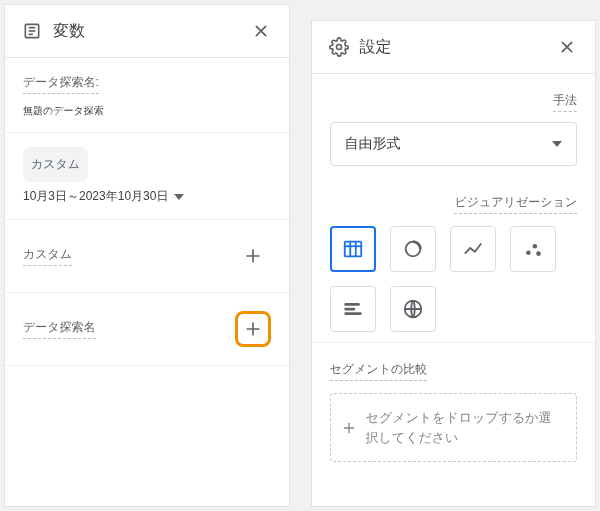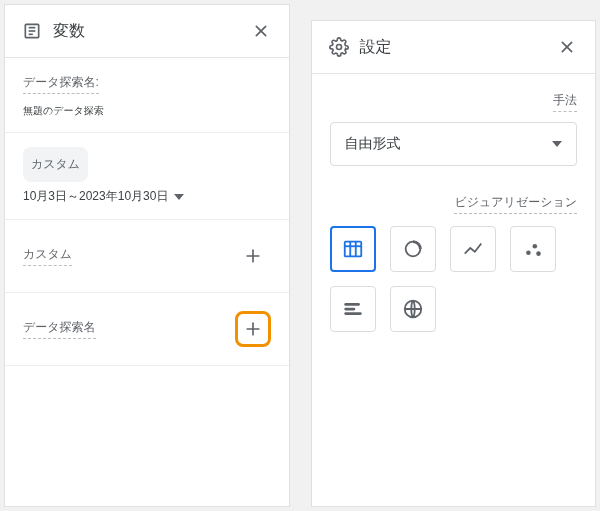--- a/index.html
+++ b/index.html
@@ -280,14 +280,26 @@
         </div>
         <div class="viz-btn">
           <svg width="22" height="22" viewBox="0 0 24 24" fill="none" stroke="currentColor" stroke-width="2">
             <circle cx="12" cy="12" r="9"></circle>
             <path d="M3 12h18M12 3c2.5 3 2.5 15 0 18M12 3c-2.5 3-2.5 15 0 18"></path>
           </svg>
         </div>
       </div>
     </div>
 
+    <div class="segment-compare">
+      <div class="small-label">セグメントの比較</div>
+      <div class="drop-zone">
+        <span class="plus-mini">
+          <svg width="16" height="16" viewBox="0 0 24 24" stroke="currentColor" stroke-width="2" stroke-linecap="round">
+            <line x1="12" y1="5" x2="12" y2="19"></line>
+              <line x1="5" y1="12" x2="19" y2="12"></line>
+          </svg>
+        </span>
+        <span>セグメントをドロップするか選択してください</span>
+      </div>
+    </div>
   </div>
 </div>
 
 </body></html>

